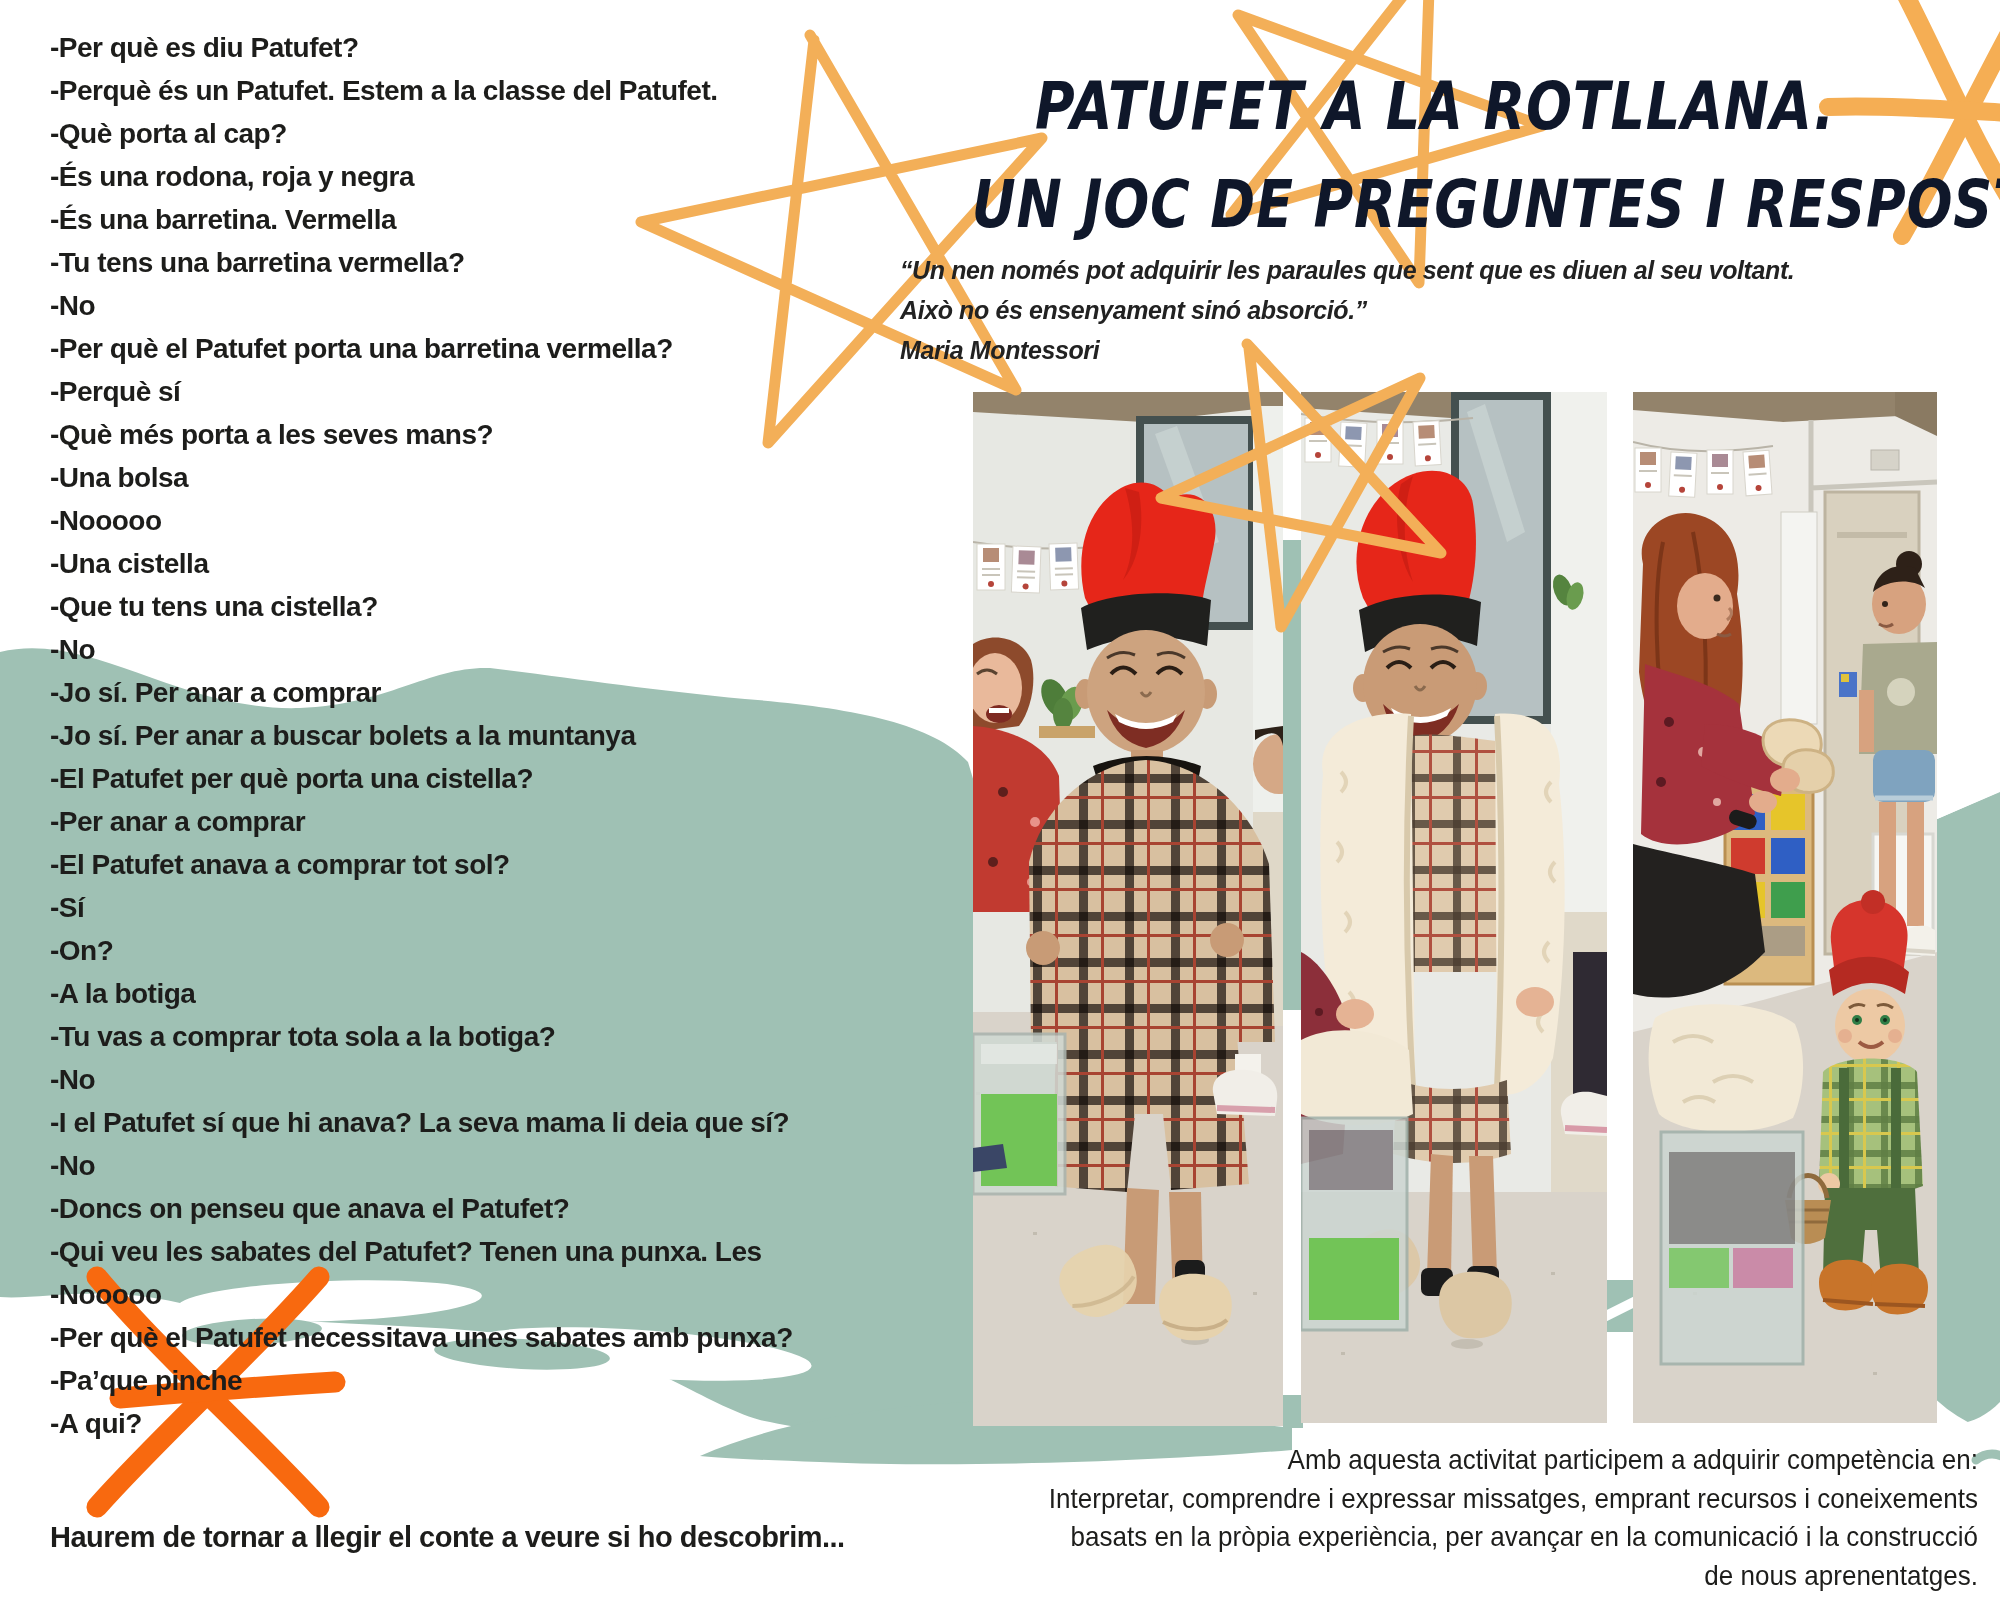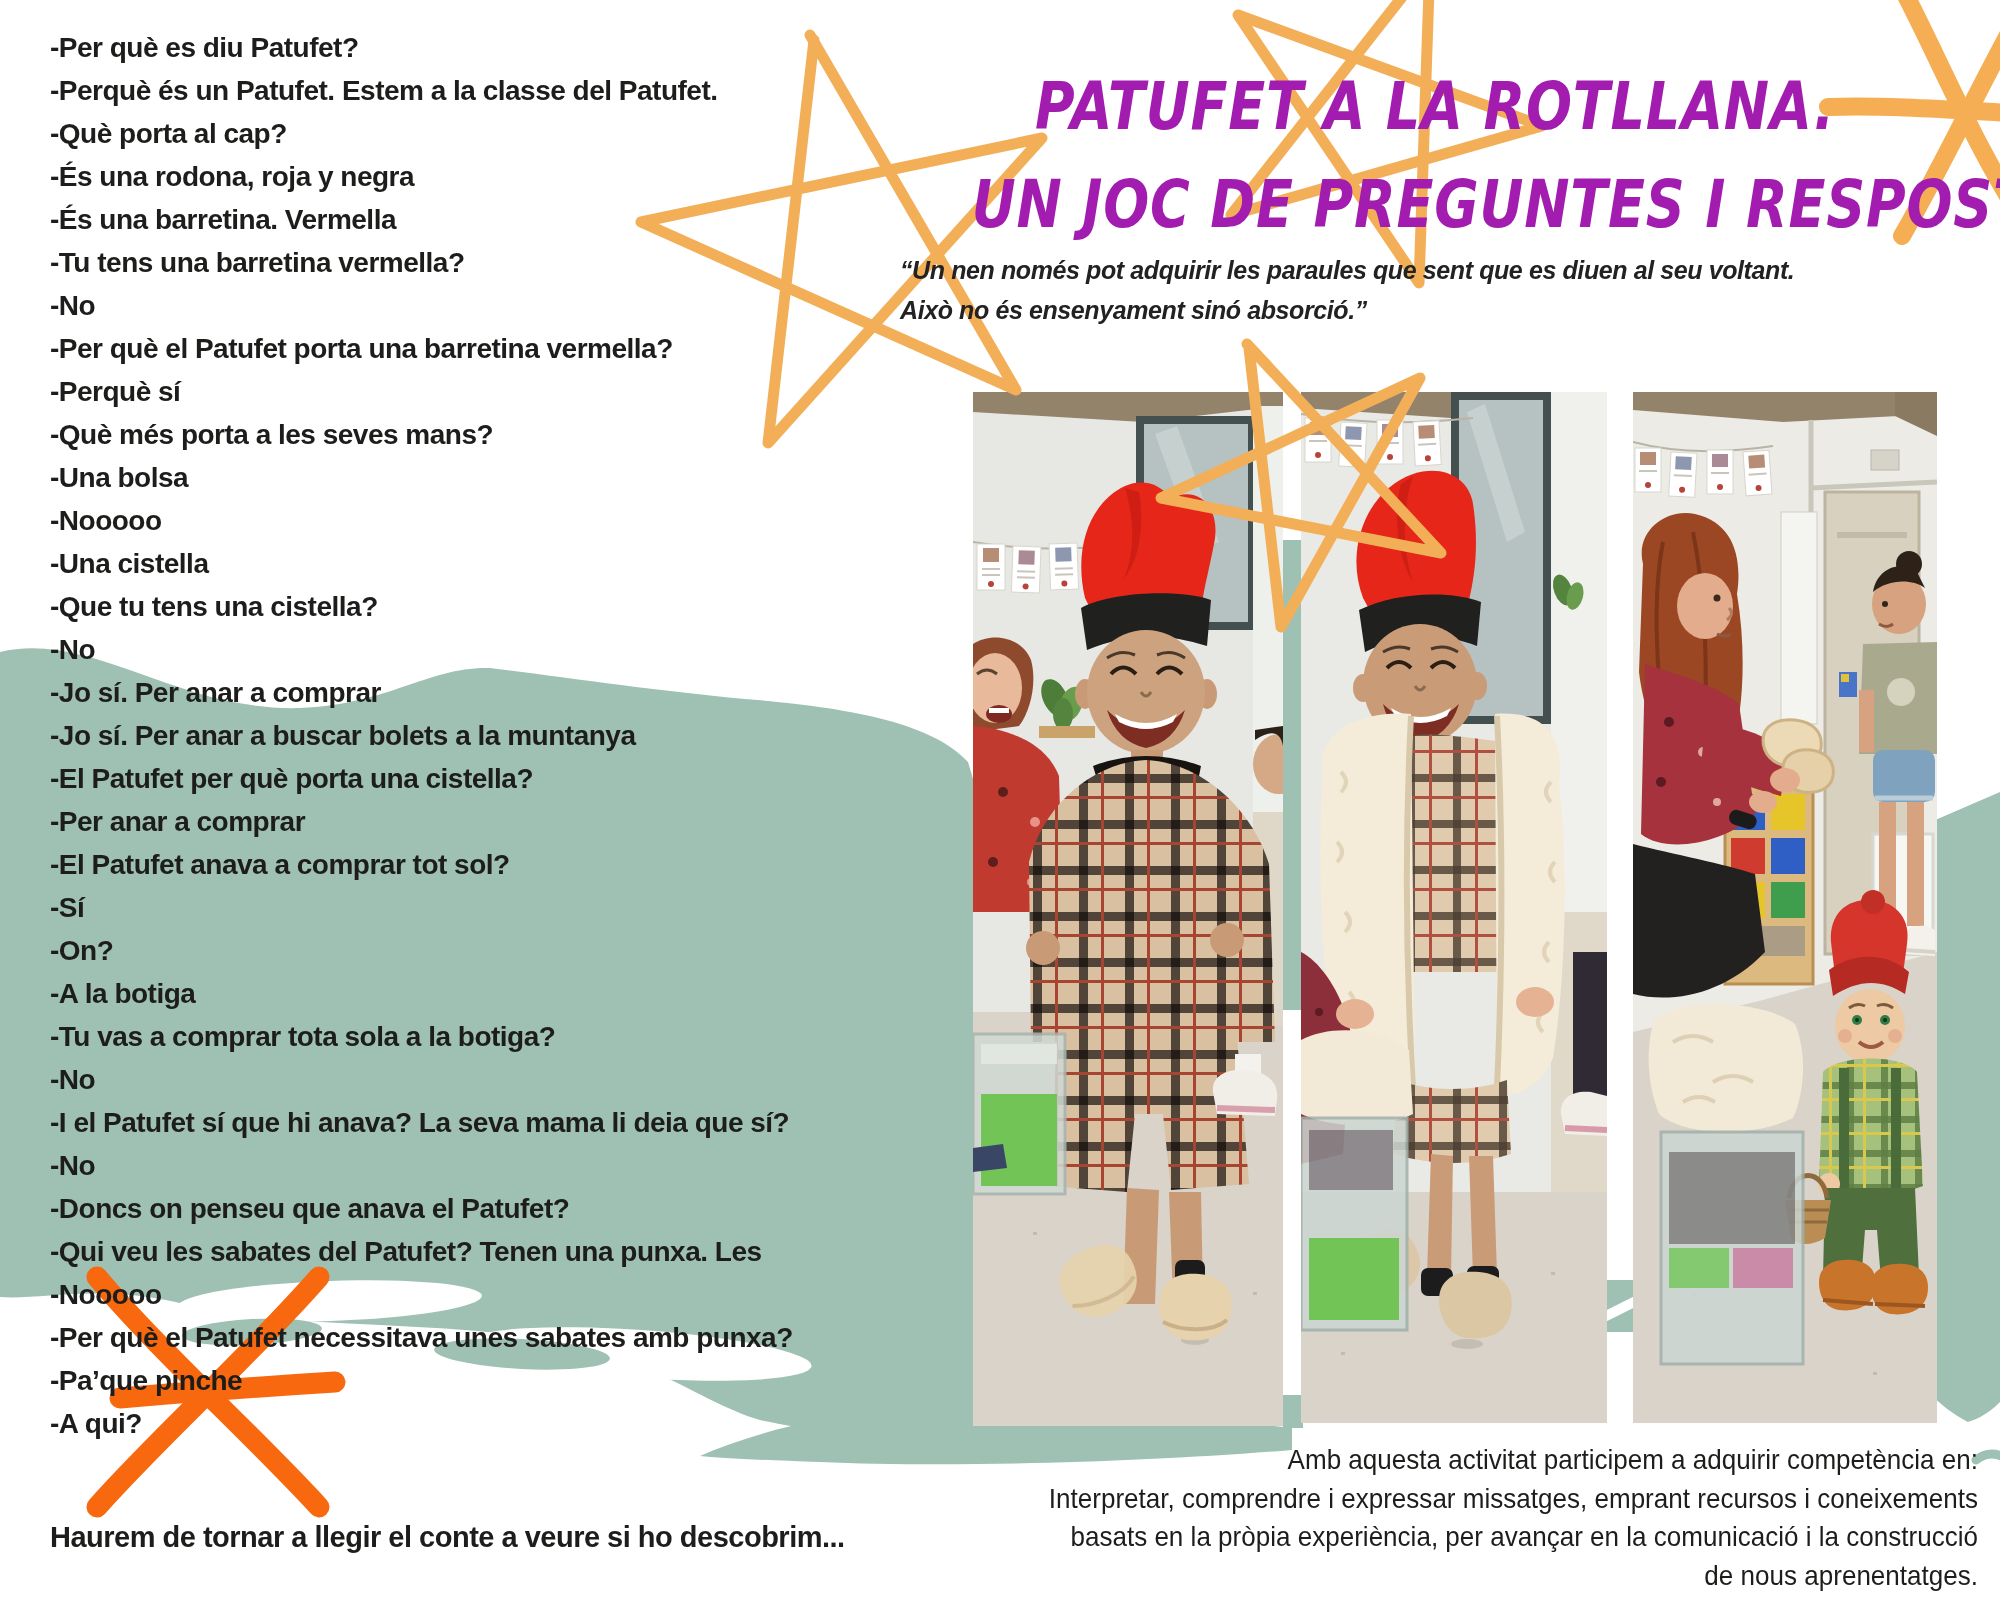--- a/index.html
+++ b/index.html
@@ -8,21 +8,21 @@
   svg.layer{position:absolute;left:0;top:0;width:2000px;height:1600px;pointer-events:none;}
   .teal-layer{z-index:1;}
   .decor-layer{z-index:4;}
   .photo{position:absolute;z-index:3;overflow:hidden;}
   .photo svg{display:block;width:100%;height:100%;}
   .dialogue{position:absolute;left:50px;top:26px;width:960px;z-index:6;
             font-weight:700;font-size:28px;line-height:43px;letter-spacing:-0.5px;}
   .closing{position:absolute;left:50px;top:1521px;z-index:6;
            font-weight:700;font-size:29px;letter-spacing:-0.5px;text-align:right;}
   .title{position:absolute;left:870px;top:58px;width:1130px;text-align:center;z-index:6;
-         font-family:"DejaVu Sans",sans-serif;font-weight:800;font-style:oblique;color:#a21caf;}
+         font-family:"DejaVu Sans",sans-serif;font-weight:800;font-style:oblique;color:#0f172a;}
   .title-line{font-size:66px;line-height:98px;transform:scaleX(.82);transform-origin:center top;
               white-space:nowrap;letter-spacing:1px;}
   .quote{position:absolute;left:900px;top:250px;width:960px;z-index:6;
          font-style:italic;font-weight:600;font-size:25px;line-height:40px;letter-spacing:-0.4px;color:#222;}
   .quote-author{font-weight:700;}
   .competence{position:absolute;right:22px;top:1441px;width:1180px;text-align:right;z-index:6;
               font-size:28px;line-height:38.5px;transform:scaleX(.93);transform-origin:right top;color:#1d1d1b;}
 </style>
 </head>
 <body>
@@ -91,20 +91,21 @@
   <div class="closing">Haurem de tornar a llegir el conte a veure si ho descobrim...</div>
 
   <div class="title">
     <div class="title-line">PATUFET A LA ROTLLANA.</div>
     <div class="title-line">UN JOC DE PREGUNTES I RESPOSTES</div>
   </div>
 
   <div class="quote">
     <div>“Un nen només pot adquirir les paraules que sent que es diuen al seu voltant.</div>
     <div>Això no és ensenyament sinó absorció.”</div>
+    <div class="quote-author">Maria Montessori</div>
   </div>
 
   <div class="photo" style="left:973px;top:392px;width:310px;height:1034px;" aria-label="nen somrient amb barretina vermella i samarreta de quadres a l'aula">
     <svg viewBox="0 0 310 1034" preserveAspectRatio="none">
       <defs>
         <pattern id="pA" width="46" height="46" patternUnits="userSpaceOnUse">
           <rect width="46" height="46" fill="#d8c0a0"></rect>
           <rect x="14" width="9" height="46" fill="#3a2e26" opacity=".85"></rect>
           <rect y="14" width="46" height="9" fill="#3a2e26" opacity=".85"></rect>
           <rect x="36" width="3" height="46" fill="#a84432"></rect>

